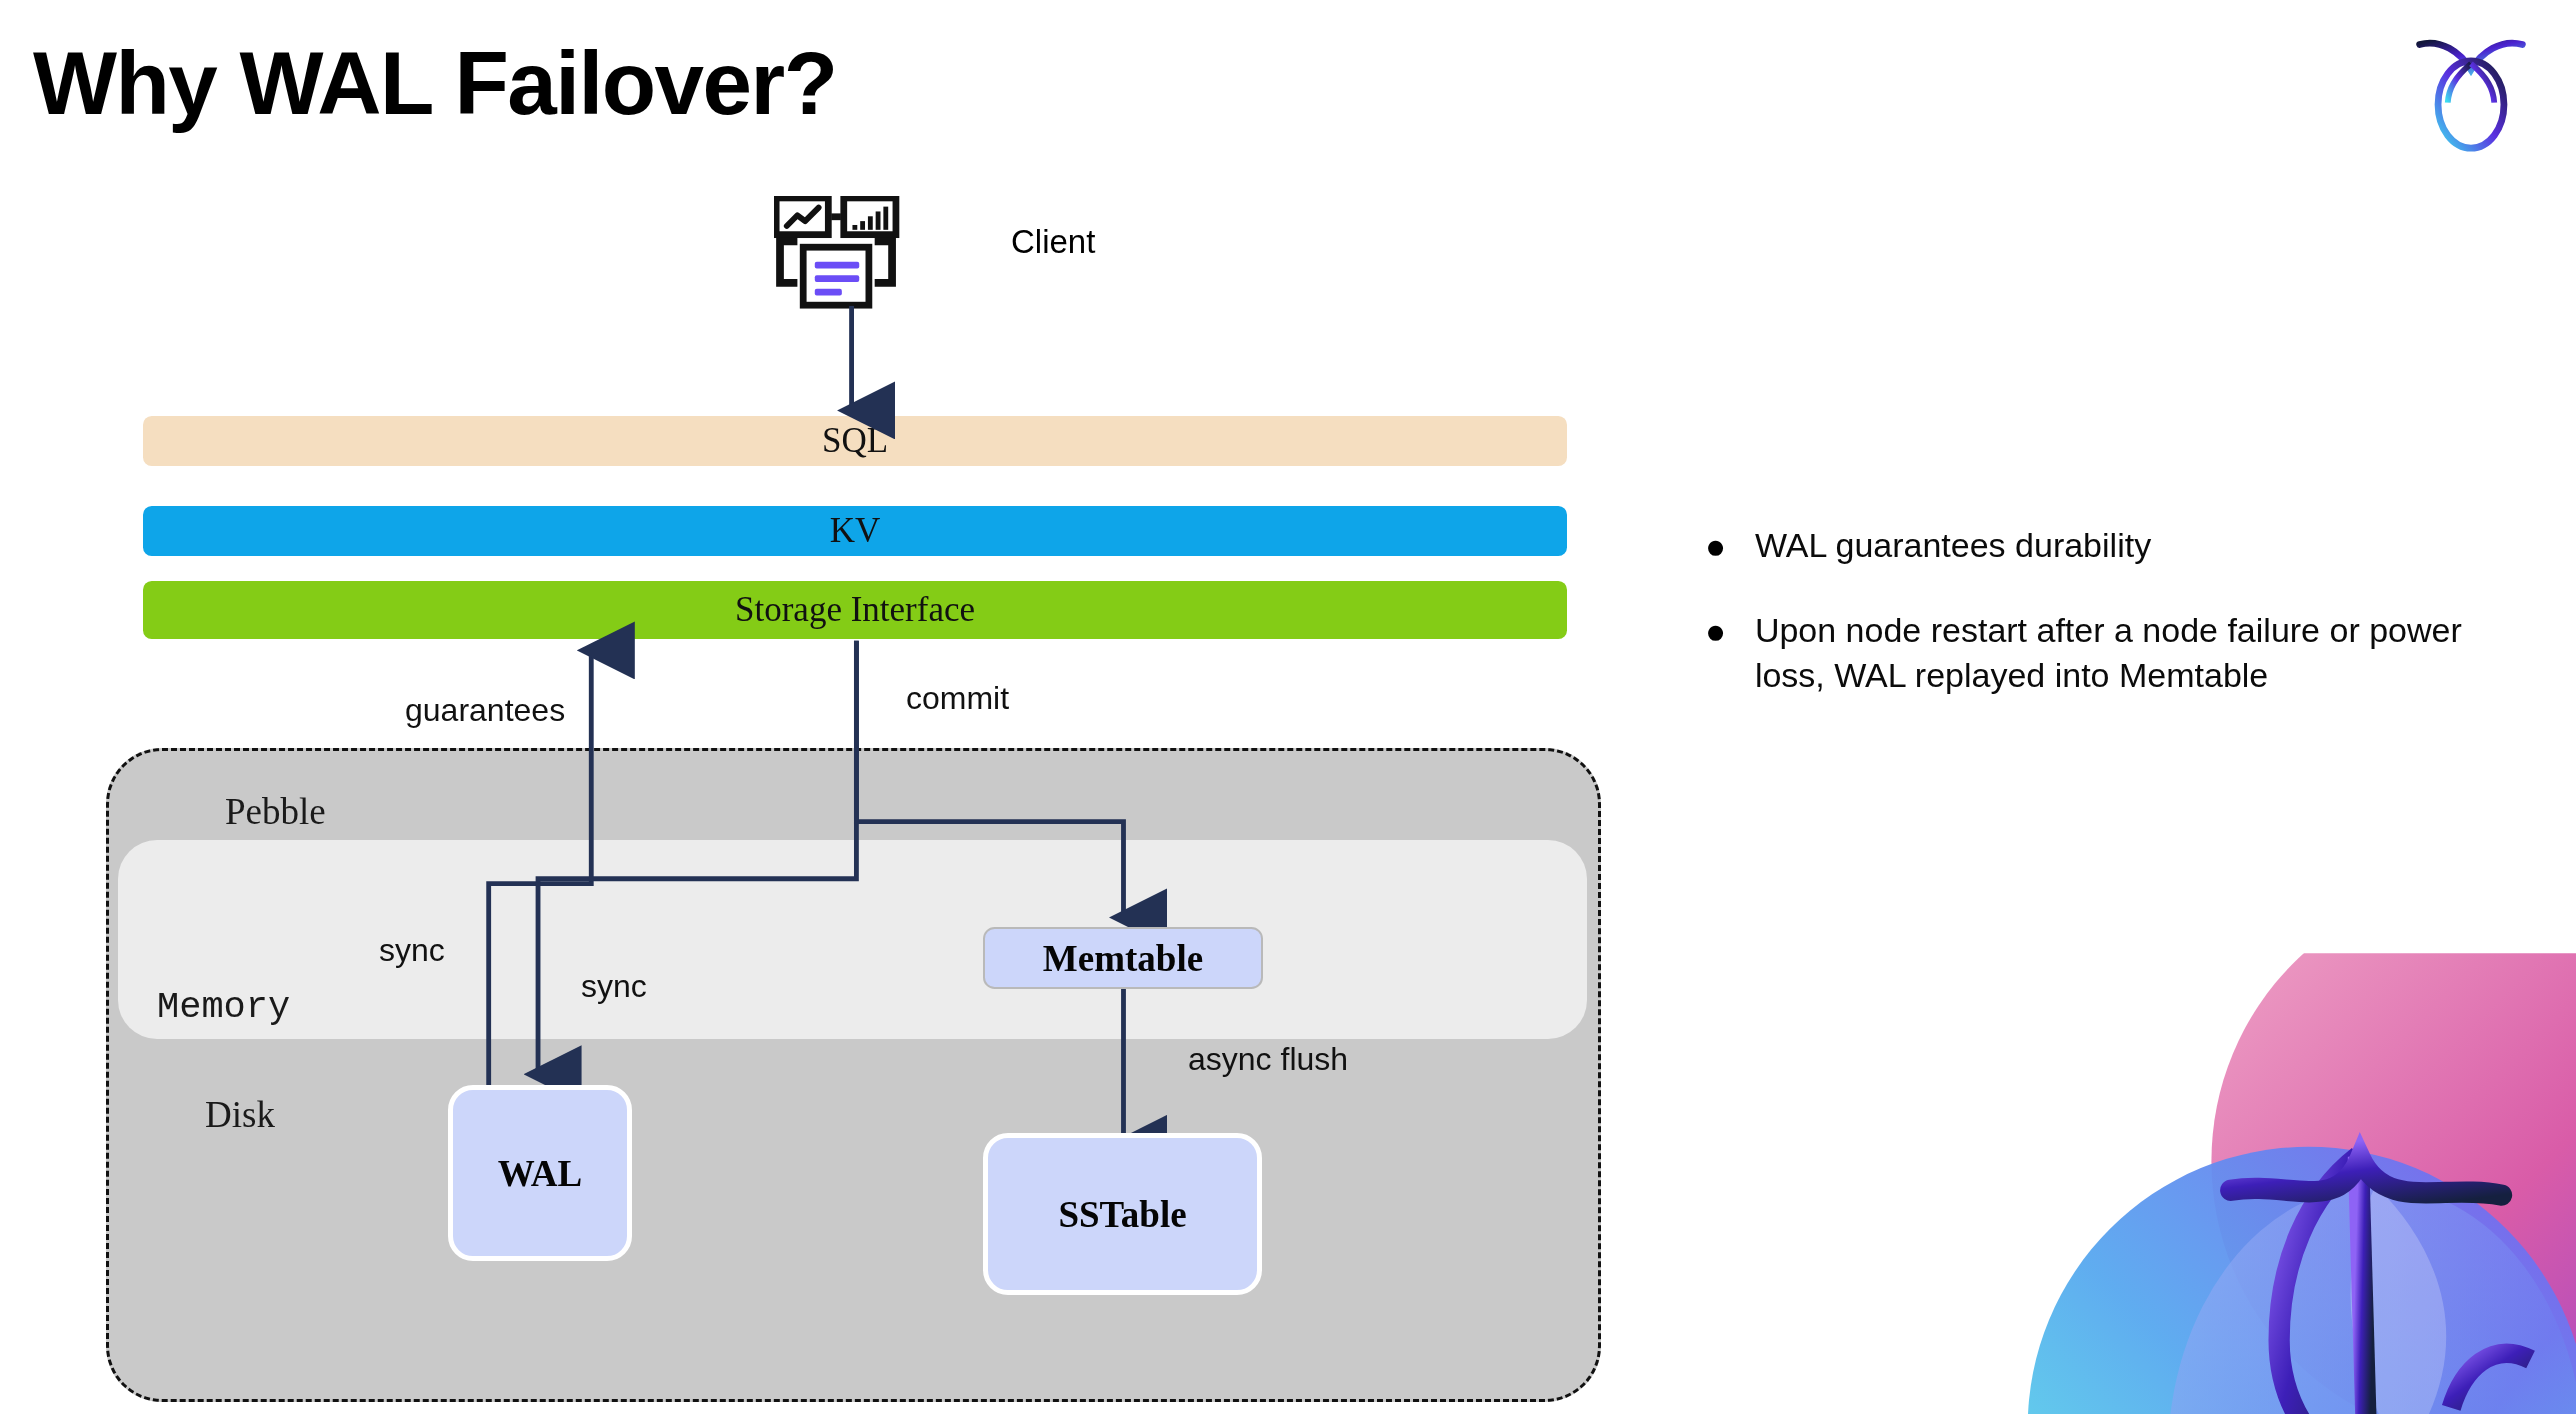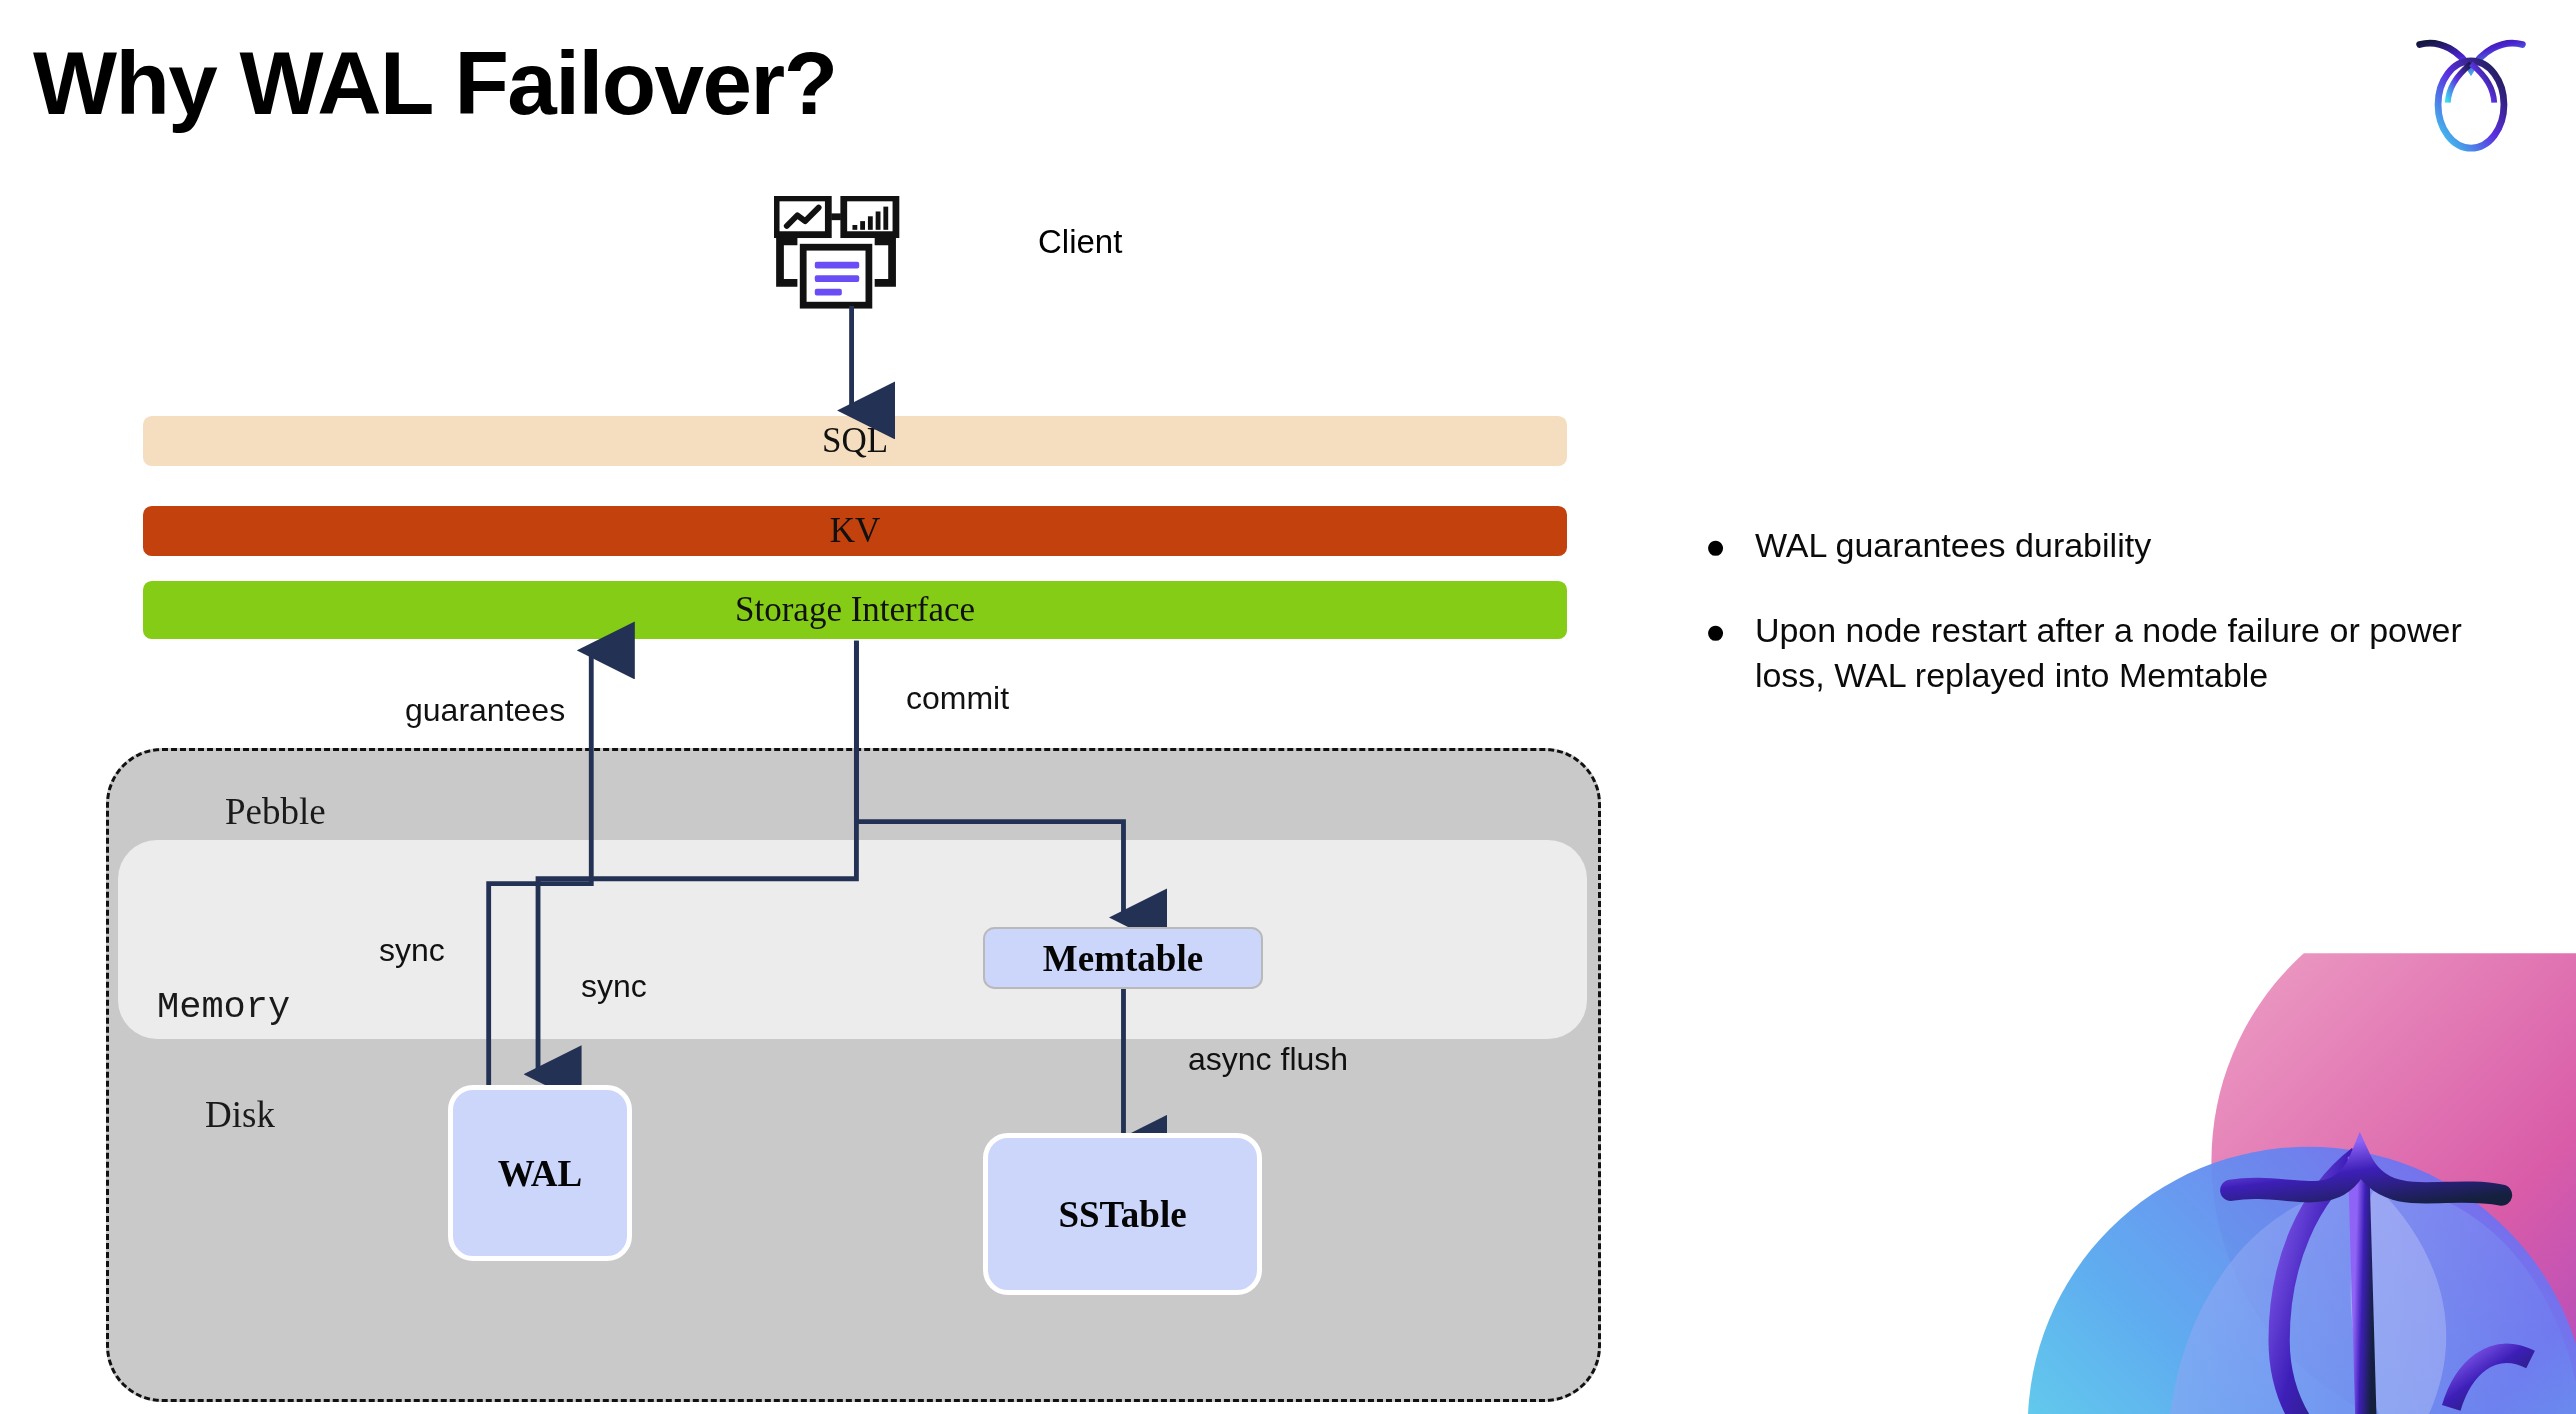--- a/index.html
+++ b/index.html
@@ -19,33 +19,33 @@
   
   .corner-logo{position:absolute;left:2408px;top:27px;width:126px;height:126px;}
 
   
   .deco{position:absolute;left:1989px;top:953px;width:587px;height:462px;overflow:hidden;pointer-events:none;}
 
   
   .client-icon{position:absolute;left:774px;top:196px;width:155px;height:114px;}
   .client-label{
     position:absolute;left:1011px;top:223px;
-    font-size:33px;color:#000;font-family:"Liberation Sans", sans-serif;margin-left:27px;
+    font-size:33px;color:#000;font-family:"Liberation Sans", sans-serif;
   }
 
   
   .bar{
     position:absolute;left:143px;width:1424px;height:50px;
     border-radius:8.7px;
     display:flex;align-items:center;justify-content:center;
     font-family:"Liberation Serif", serif;
     font-size:35px;color:#111;
   }
   #bar-sql{top:416px;background:#f5dec0;}
-  #bar-kv{top:506px;background:#c2410c;}
+  #bar-kv{top:506px;background:#0ea5e9;}
   #bar-storage{top:581px;background:#84cc16;height:58px;}
 
   
   .pebble-box{
     position:absolute;left:106px;top:748px;width:1495px;height:654px;
     background:#c9c9c9;border:3.9px dashed #111;border-radius:56px;
     box-sizing:border-box;
   }
   .pebble-label{
     position:absolute;left:225px;top:790px;

